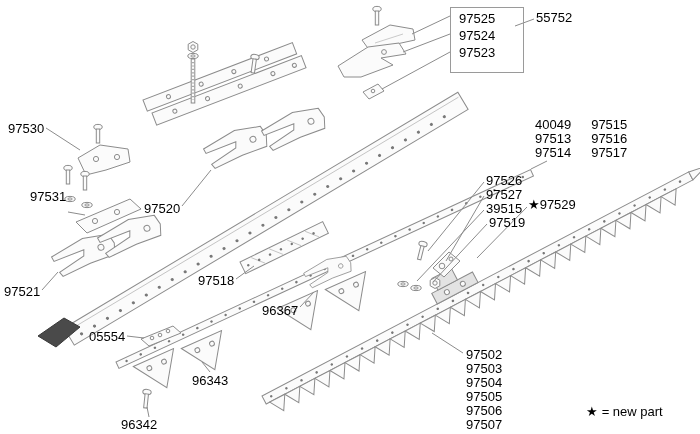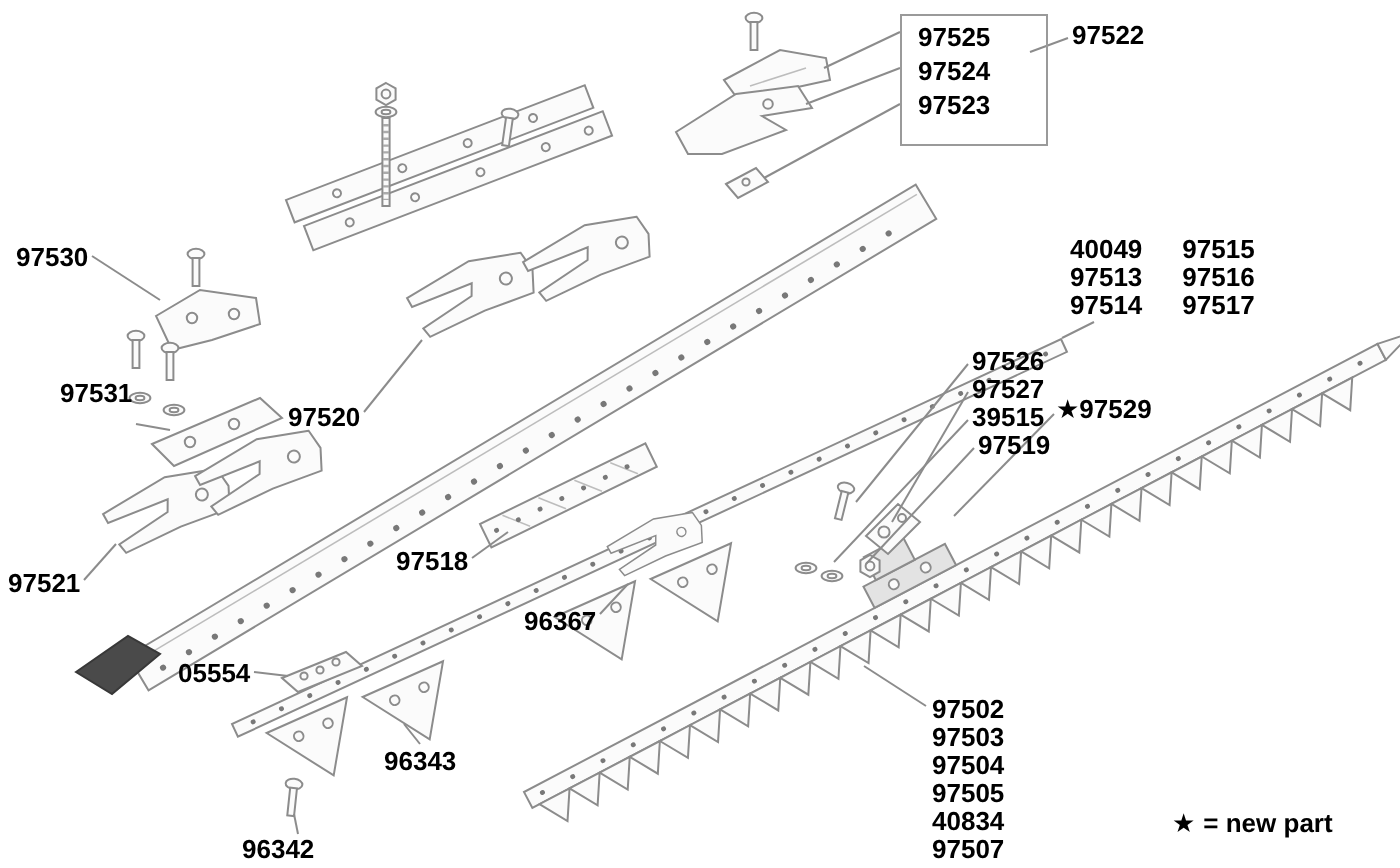--- a/index.html
+++ b/index.html
@@ -1,19 +1,19 @@
 <!DOCTYPE html>
 <html><head>
 <meta charset="utf-8">
 <style>
   html,body{margin:0;padding:0;}
   body{width:700px;height:434px;background:#fff;font-family:"Liberation Sans","DejaVu Sans",sans-serif;}
   .stage{position:relative;width:700px;height:434px;overflow:hidden;background:#fff;}
   .stage > svg{position:absolute;left:0;top:0;}
-  .lbl{position:absolute;font-size:13px;font-weight:bold;color:#000;line-height:14px;white-space:nowrap;}
+  .lbl{position:absolute;font-size:13px;font-weight:normal;color:#000;line-height:14px;white-space:nowrap;}
   .row span + span{margin-left:20px;}
   .legend .star{margin-right:4px;}
   .callout-box{position:absolute;left:450px;top:7px;width:64px;height:60px;border:1px solid #9a9a9a;padding:4px 0 0 8px;background:transparent;}
   .callout-box .lbl{position:static;display:block;margin-bottom:3px;}
   
   .outline{stroke:#8c8c8c;fill:#fbfbfb;stroke-width:1;}
   .thin{stroke:#bdbdbd;stroke-width:0.8;fill:none;}
   .dots{stroke:#787878;stroke-linecap:round;fill:none;}
   .leader{stroke:#8c8c8c;stroke-width:1;fill:none;}
   .dark{fill:#4a4a4a;stroke:#383838;}
@@ -278,21 +278,21 @@
       </g>
     </g>
   </svg>
 
   <div class="callout-box">
     <div class="lbl">97525</div>
     <div class="lbl">97524</div>
     <div class="lbl">97523</div>
   </div>
 
-  <div class="lbl" style="left:536px;top:11px">97522</div>
+  <div class="lbl" style="left:536px;top:11px">55752</div>
   <div class="lbl" style="left:8px;top:122px">97530</div>
   <div class="lbl" style="left:30px;top:190px">97531</div>
   <div class="lbl" style="left:144px;top:202px">97520</div>
   <div class="lbl" style="left:4px;top:285px">97521</div>
   <div class="lbl" style="left:198px;top:274px">97518</div>
   <div class="lbl" style="left:262px;top:304px">96367</div>
   <div class="lbl" style="left:89px;top:330px">05554</div>
   <div class="lbl" style="left:192px;top:374px">96343</div>
   <div class="lbl" style="left:121px;top:418px">96342</div>
 
@@ -312,20 +312,20 @@
   <div class="lbl" style="left:489px;top:216px">97519</div>
 
   <div class="lbl" style="left:528px;top:198px">
     <span class="star">★</span><span>97529</span>
   </div>
 
   <div class="lbl" style="left:466px;top:348px">97502</div>
   <div class="lbl" style="left:466px;top:362px">97503</div>
   <div class="lbl" style="left:466px;top:376px">97504</div>
   <div class="lbl" style="left:466px;top:390px">97505</div>
-  <div class="lbl" style="left:466px;top:404px">40834</div>
+  <div class="lbl" style="left:466px;top:404px">97506</div>
   <div class="lbl" style="left:466px;top:418px">97507</div>
 
   <div class="lbl legend" style="left:586px;top:405px">
     <span class="star">★</span><span>= new part</span>
   </div>
 
 </div>
 
 </body></html>

